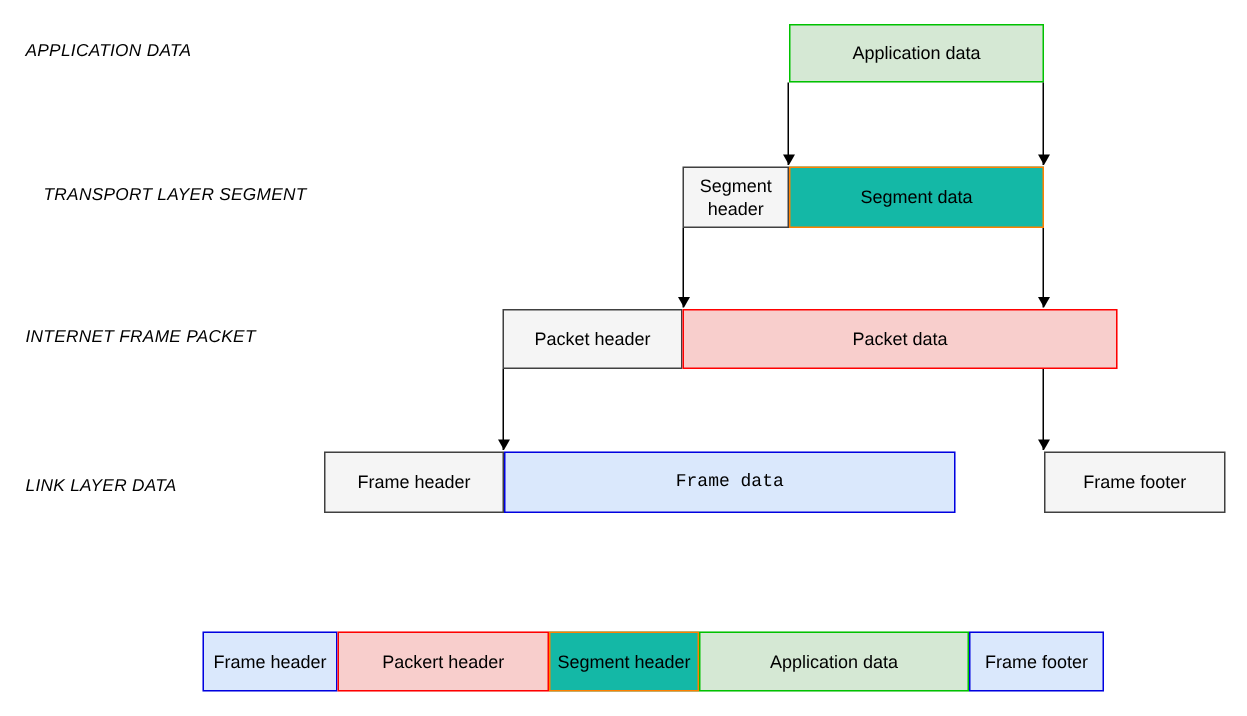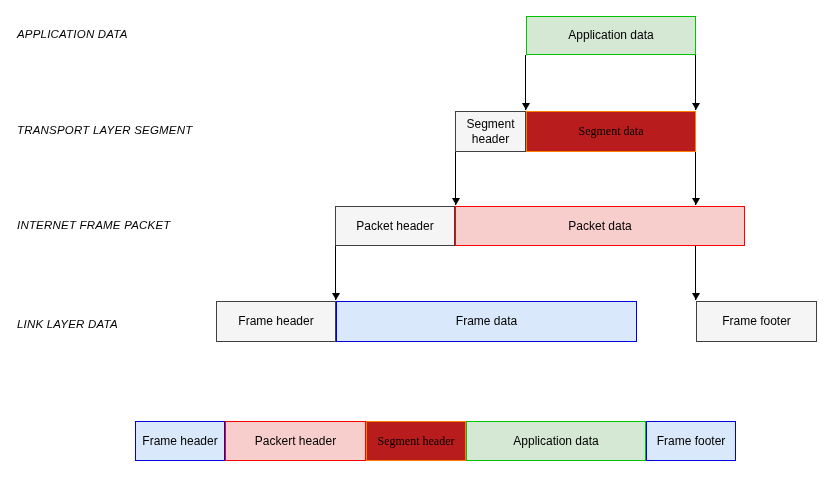--- a/index.html
+++ b/index.html
@@ -28,21 +28,21 @@
     display: flex;
     align-items: center;
     justify-content: center;
     text-align: center;
     font-size: 12px;
     color: #000000;
     line-height: 1.25;
     padding: 1px 3px;
   }
   .box.green  { background: #d5e8d4; border-color: #00c200; }
-  .box.orange { background: #b91c1c; border-color: #ff8000; font-family: Liberation Serif, serif; }
+  .box.orange { background: #14b8a6; border-color: #ff8000; }
   .box.red    { background: #f8cecc; border-color: #ff0000; }
   .box.blue   { background: #dae8fc; border-color: #0000e0; }
   .box.gray   { background: #f5f5f5; border-color: #404040; }
   .arrow {
     position: absolute;
     width: 0;
     border-left: 1px solid #000000;
   }
   .arrow::after {
     content: "";
@@ -55,21 +55,21 @@
     border-right: 4px solid transparent;
     border-top: 7px solid #000000;
   }
 </style>
 </head>
 <body>
 
 <div id="canvas">
 
   <div class="layer-label" style="top:28px;">APPLICATION DATA</div>
-  <div class="layer-label" style="top:124px;">TRANSPORT LAYER SEGMENT</div>
+  <div class="layer-label" style="top:124px;margin-left:12px;">TRANSPORT LAYER SEGMENT</div>
   <div class="layer-label" style="top:219px;">INTERNET FRAME PACKET</div>
   <div class="layer-label" style="top:318px;">LINK LAYER DATA</div>
 
   <div class="box green" style="left:526px; top:16px; width:170px; height:39px;">Application data</div>
 
   <div class="arrow" style="left:525px; top:55px; height:55px;"></div>
   <div class="arrow" style="left:695px; top:55px; height:55px;"></div>
 
   <div class="box gray" style="left:455px; top:111px; width:71px; height:41px;">Segment header</div>
   <div class="box orange" style="left:526px; top:111px; width:170px; height:41px;">Segment data</div>
@@ -77,21 +77,21 @@
   <div class="arrow" style="left:455px; top:152px; height:53px;"></div>
   <div class="arrow" style="left:695px; top:152px; height:53px;"></div>
 
   <div class="box gray" style="left:335px; top:206px; width:120px; height:40px;text-align:center;">Packet header</div>
   <div class="box red" style="left:455px; top:206px; width:290px; height:40px;">Packet data</div>
 
   <div class="arrow" style="left:335px; top:246px; height:54px;"></div>
   <div class="arrow" style="left:695px; top:246px; height:54px;"></div>
 
   <div class="box gray" style="left:216px; top:301px; width:120px; height:41px;">Frame header</div>
-  <div class="box blue" style="left:336px; top:301px; width:301px; height:41px;">Frame data</div>
+  <div class="box blue" style="left:336px; top:301px; width:301px; height:41px;font-family:Liberation Mono, monospace;">Frame data</div>
   <div class="box gray" style="left:696px; top:301px; width:121px; height:41px;">Frame footer</div>
 
   <div class="box blue" style="left:135px; top:421px; width:90px; height:40px;">Frame header</div>
   <div class="box red" style="left:225px; top:421px; width:141px; height:40px;">Packert header</div>
   <div class="box orange" style="left:366px; top:421px; width:100px; height:40px;">Segment header</div>
   <div class="box green" style="left:466px; top:421px; width:180px; height:40px;">Application data</div>
   <div class="box blue" style="left:646px; top:421px; width:90px; height:40px;">Frame footer</div>
 
 </div>
 

